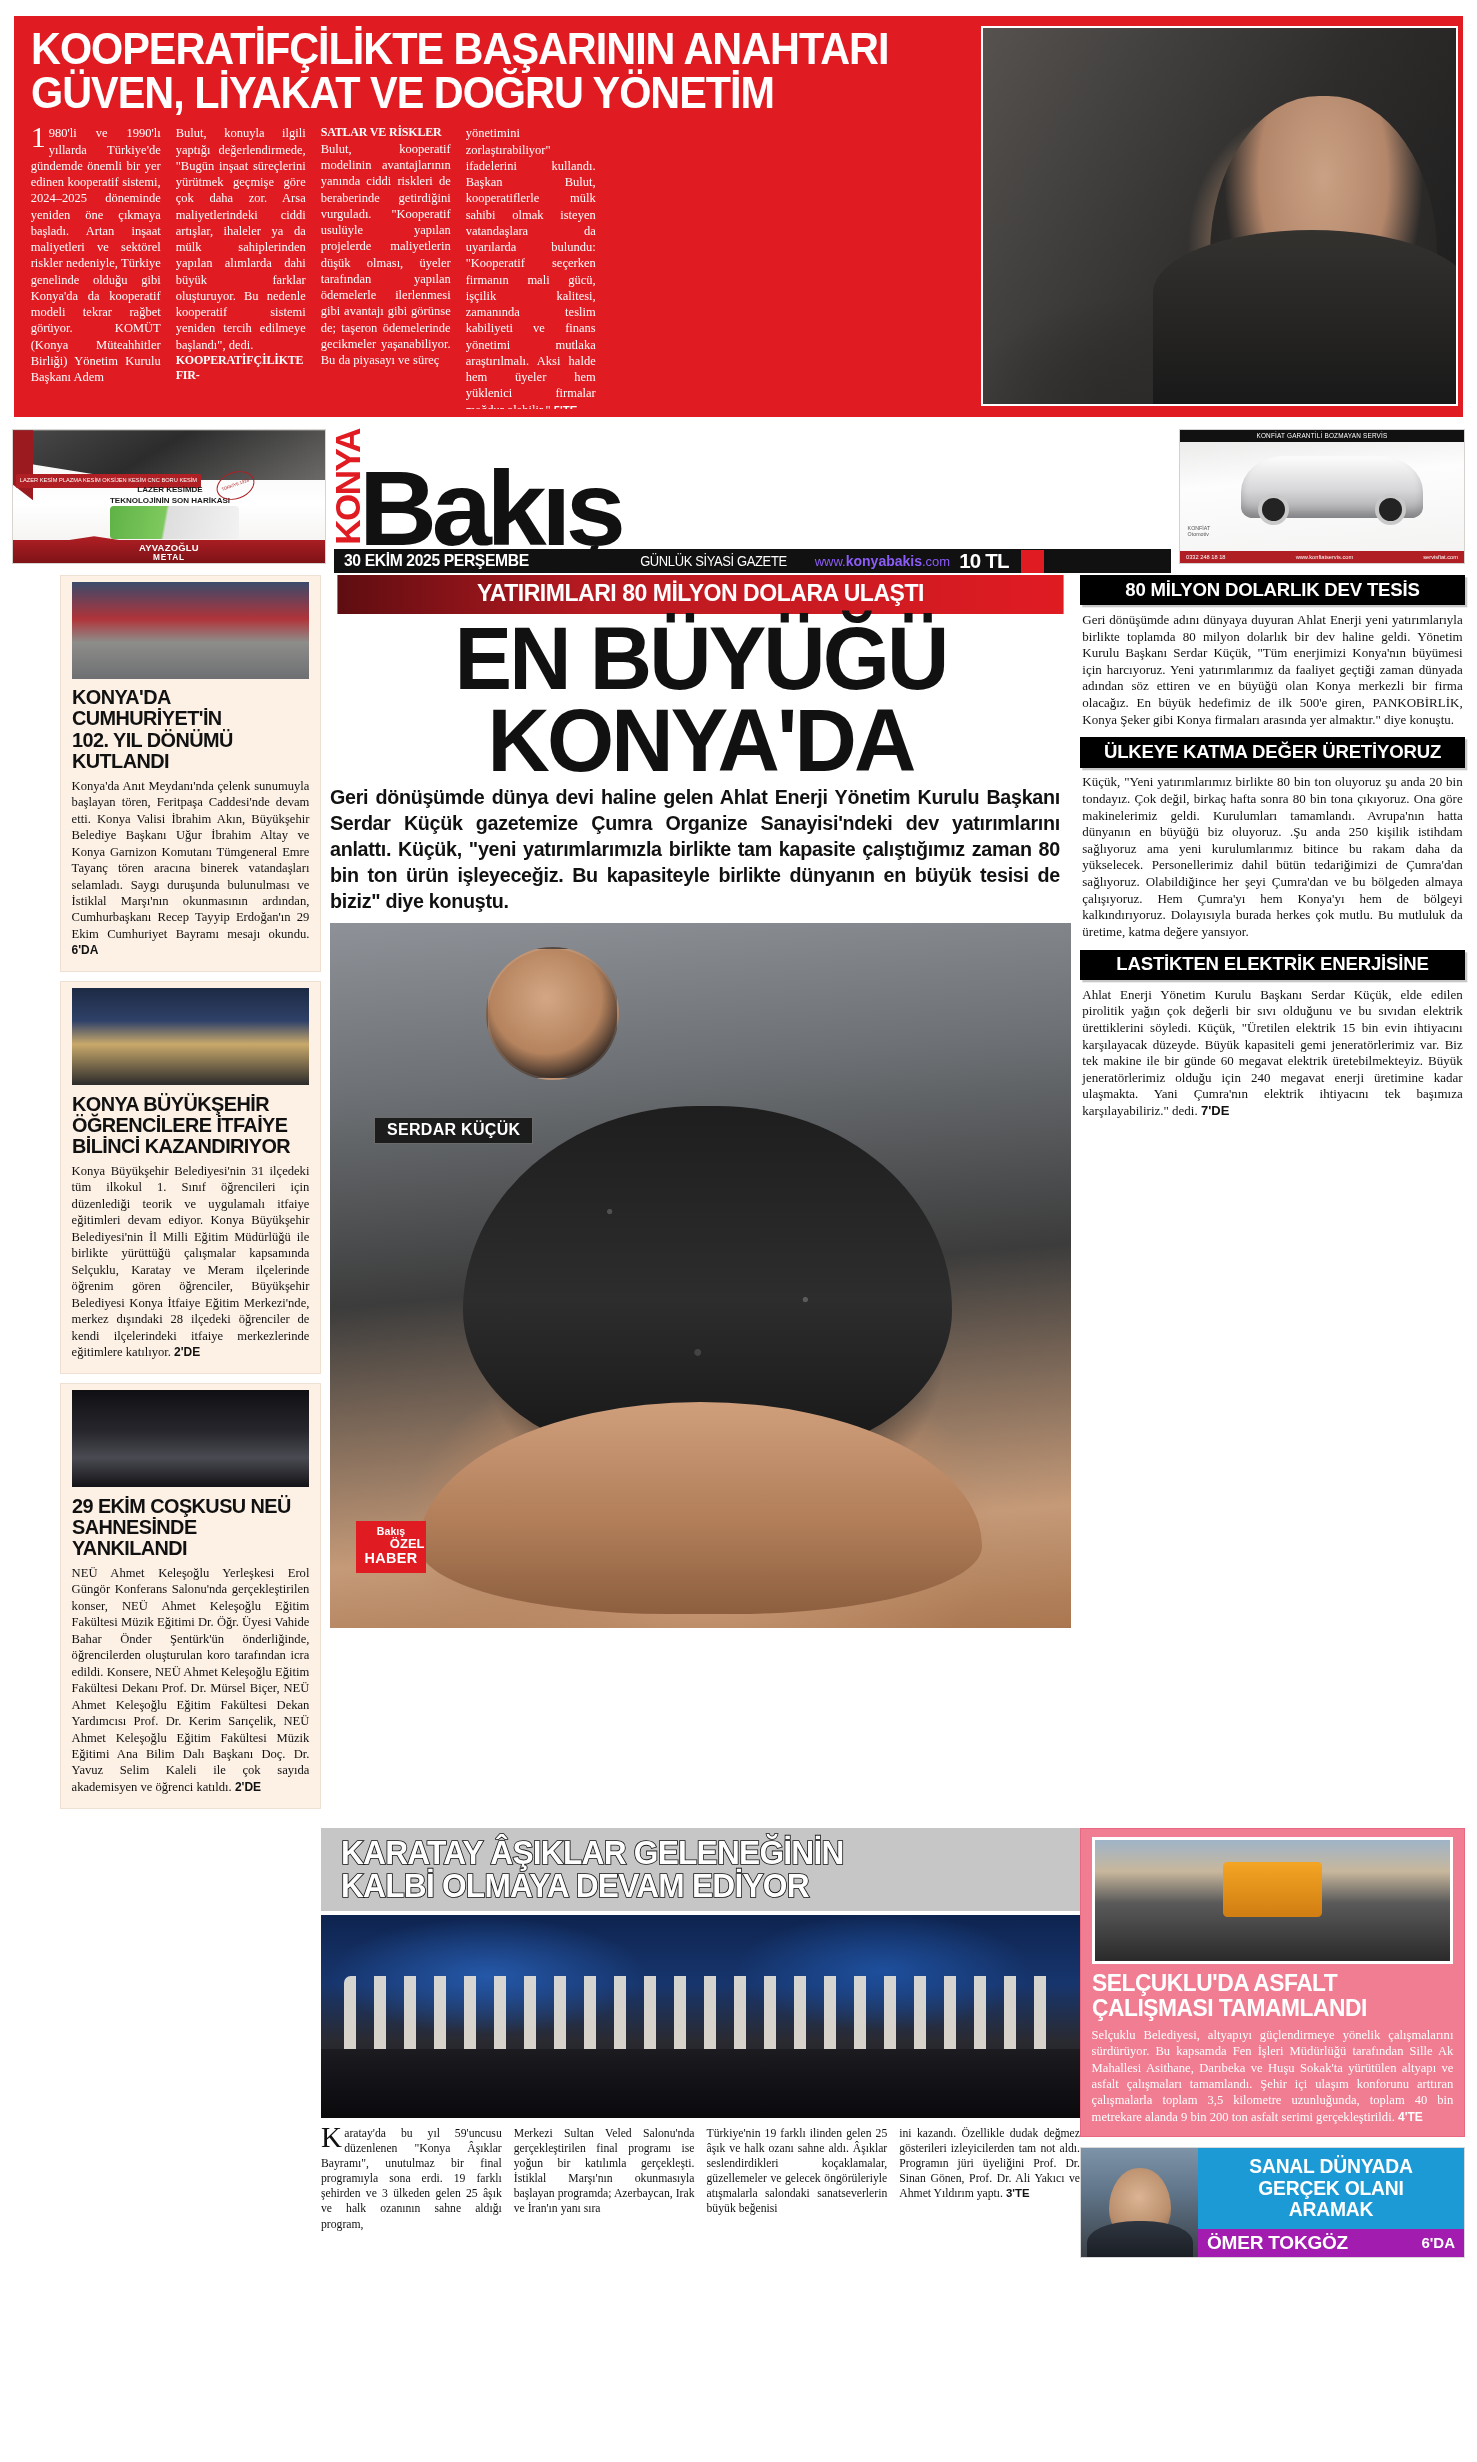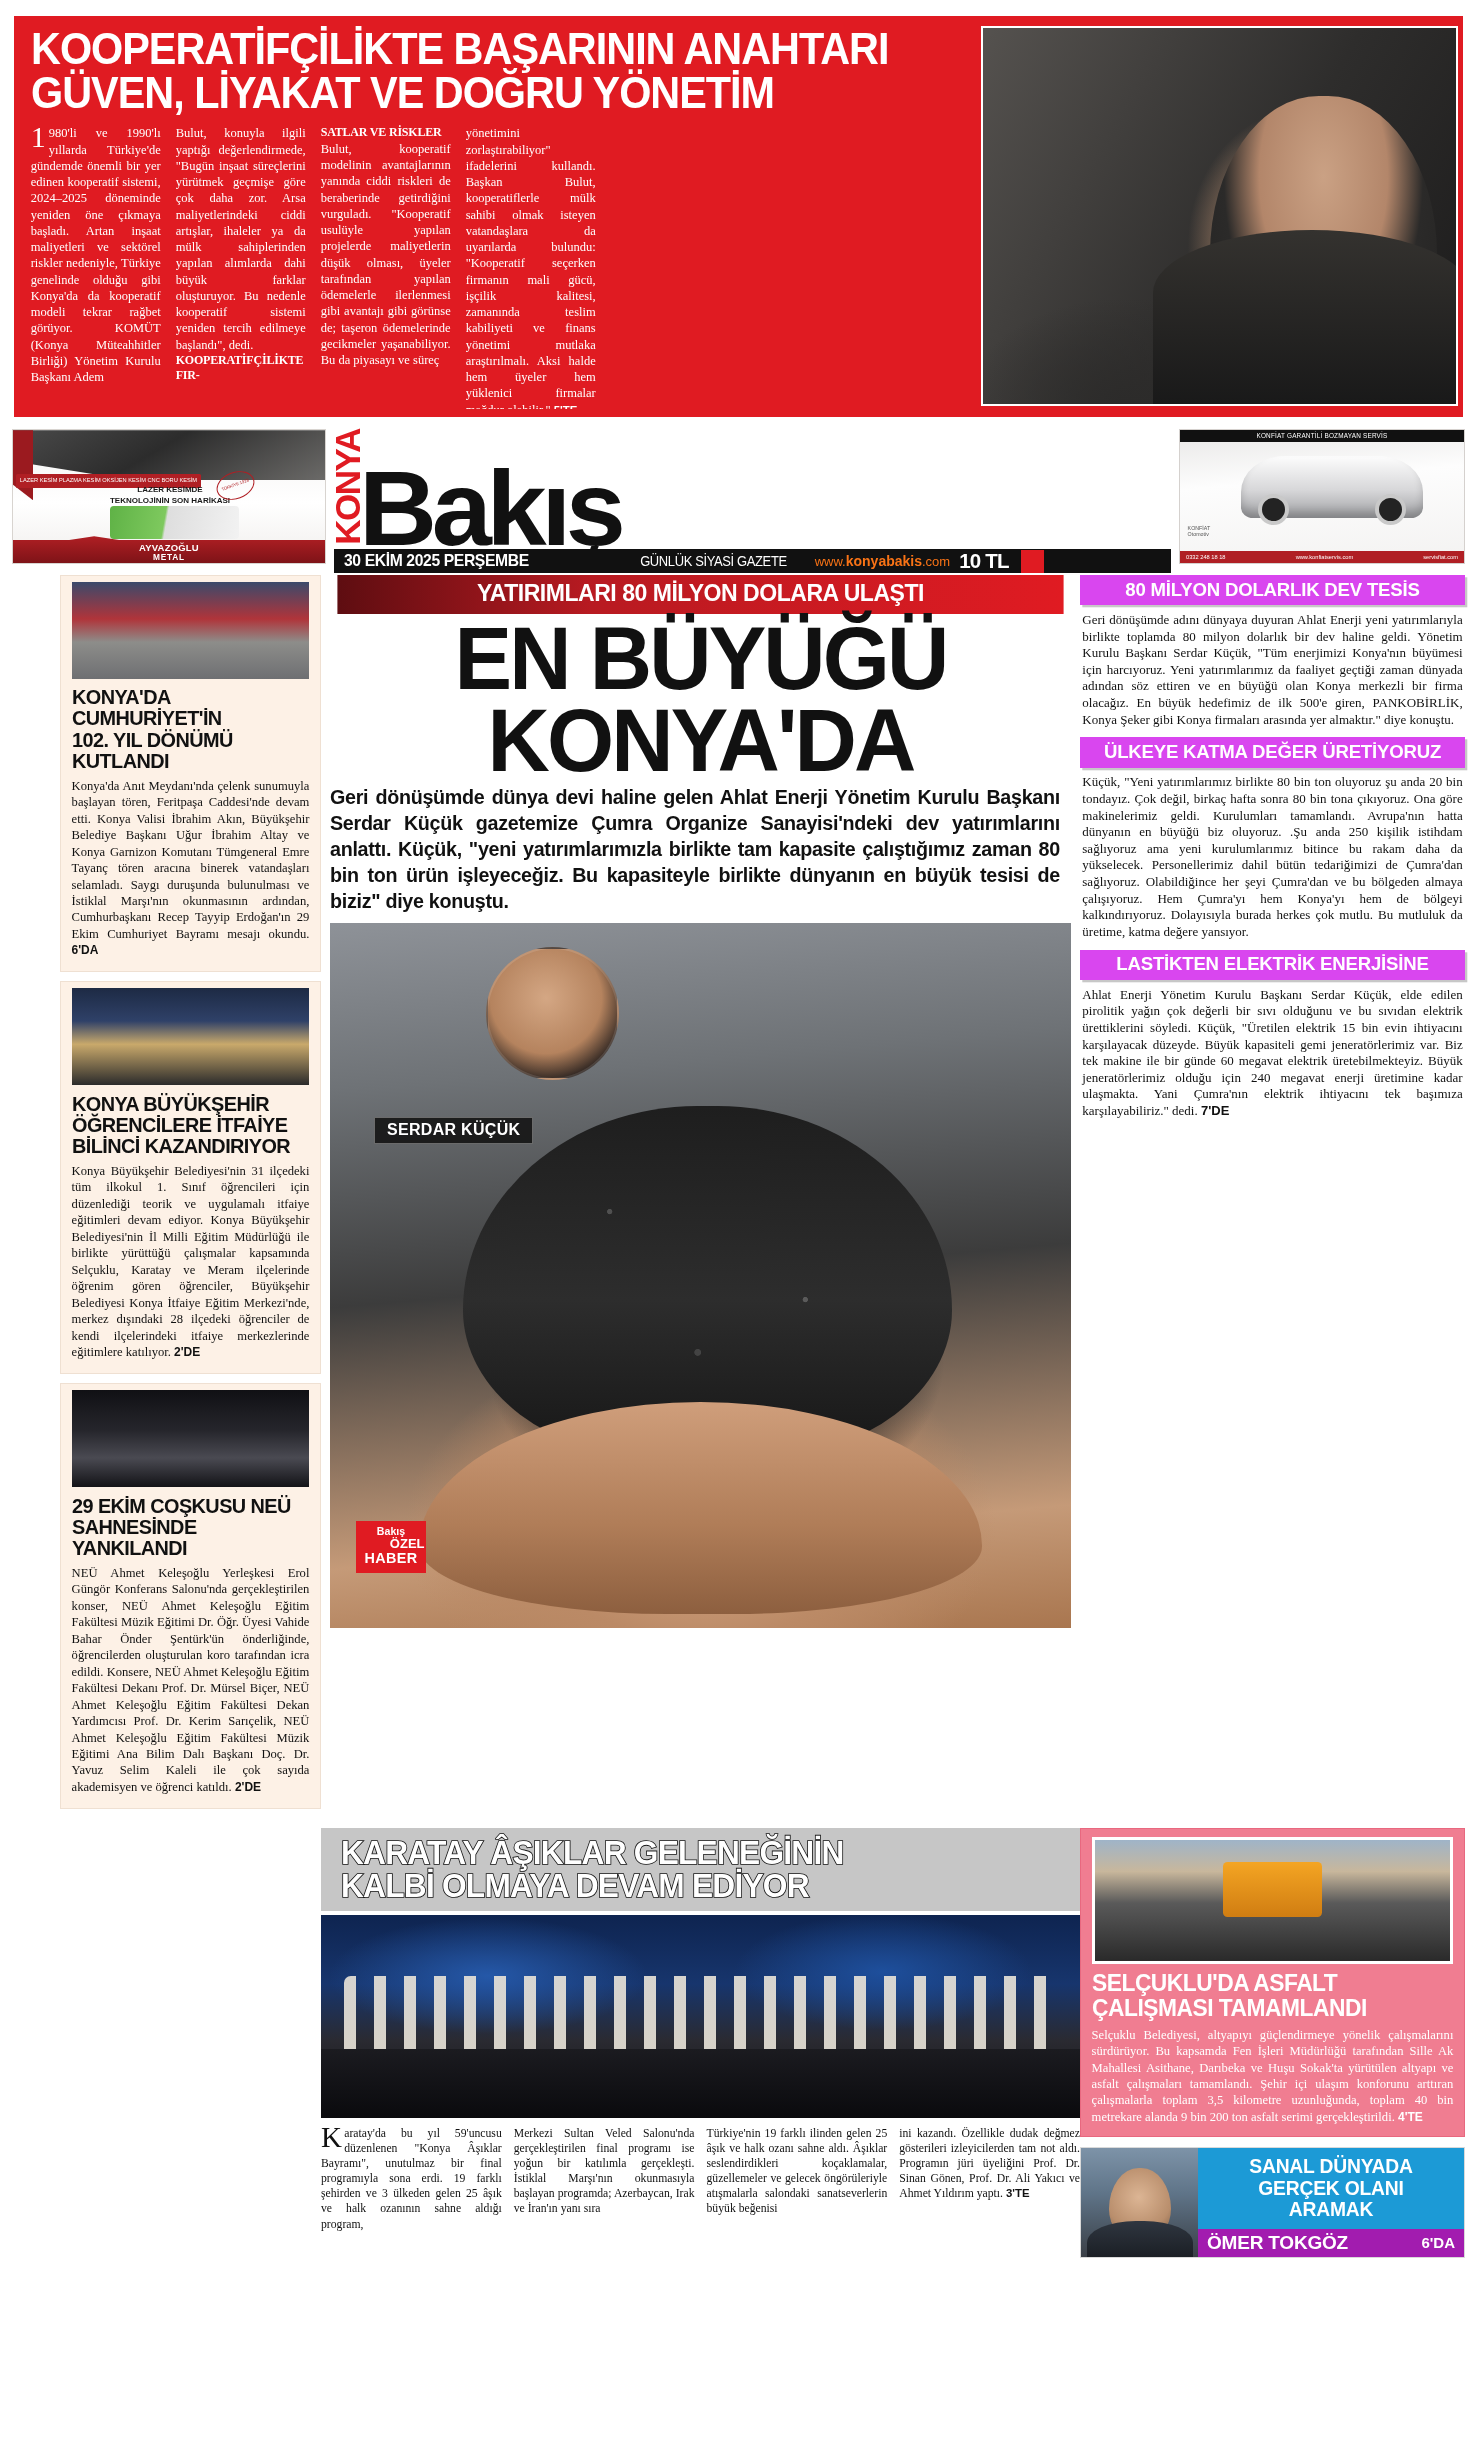--- a/index.html
+++ b/index.html
@@ -205,21 +205,21 @@
   }
   .mh-tag {
     color: #ffffff;
     font-family: "Liberation Sans", sans-serif;
     font-size: 14.4px;
     letter-spacing: -0.4px;
     margin-left: 91px;
     transform: scaleX(0.9);
   }
   .mh-url {
-    color: #f97316;
+    color: #8b5cf6;
     font-family: "Liberation Sans", sans-serif;
     font-size: 13px;
     margin-left: 20px;
   }
   .mh-url b { font-size: 14px; }
   .mh-price {
     color: #ffffff;
     font-family: "Liberation Sans", sans-serif;
     font-weight: bold;
     font-size: 20.5px;
@@ -404,21 +404,21 @@
     padding: 4.5px 1.5px 6.8px 1.5px;
     font-family: "Liberation Sans", sans-serif;
     line-height: 1.05;
   }
   .ozel-haber .oh-top { font-size: 10.6px; font-weight: bold; }
   .ozel-haber .oh-mid { font-size: 13px; font-weight: bold; text-align: right; }
   .ozel-haber .oh-bot { font-size: 14.4px; font-weight: bold; letter-spacing: 0.4px; }
 
   
   .rc-bar {
-    background: #d946ef;
+    background: #000000;
     color: #ffffff;
     font-family: "Liberation Sans", sans-serif;
     font-weight: bold;
     font-size: 18.6px;
     text-align: center;
     padding: 3.8px 0 4.5px 0;
     letter-spacing: -0.2px;
     box-shadow: 2.3px 2.3px 0 rgba(0,0,0,0.22);
   }
   .rc-body {

